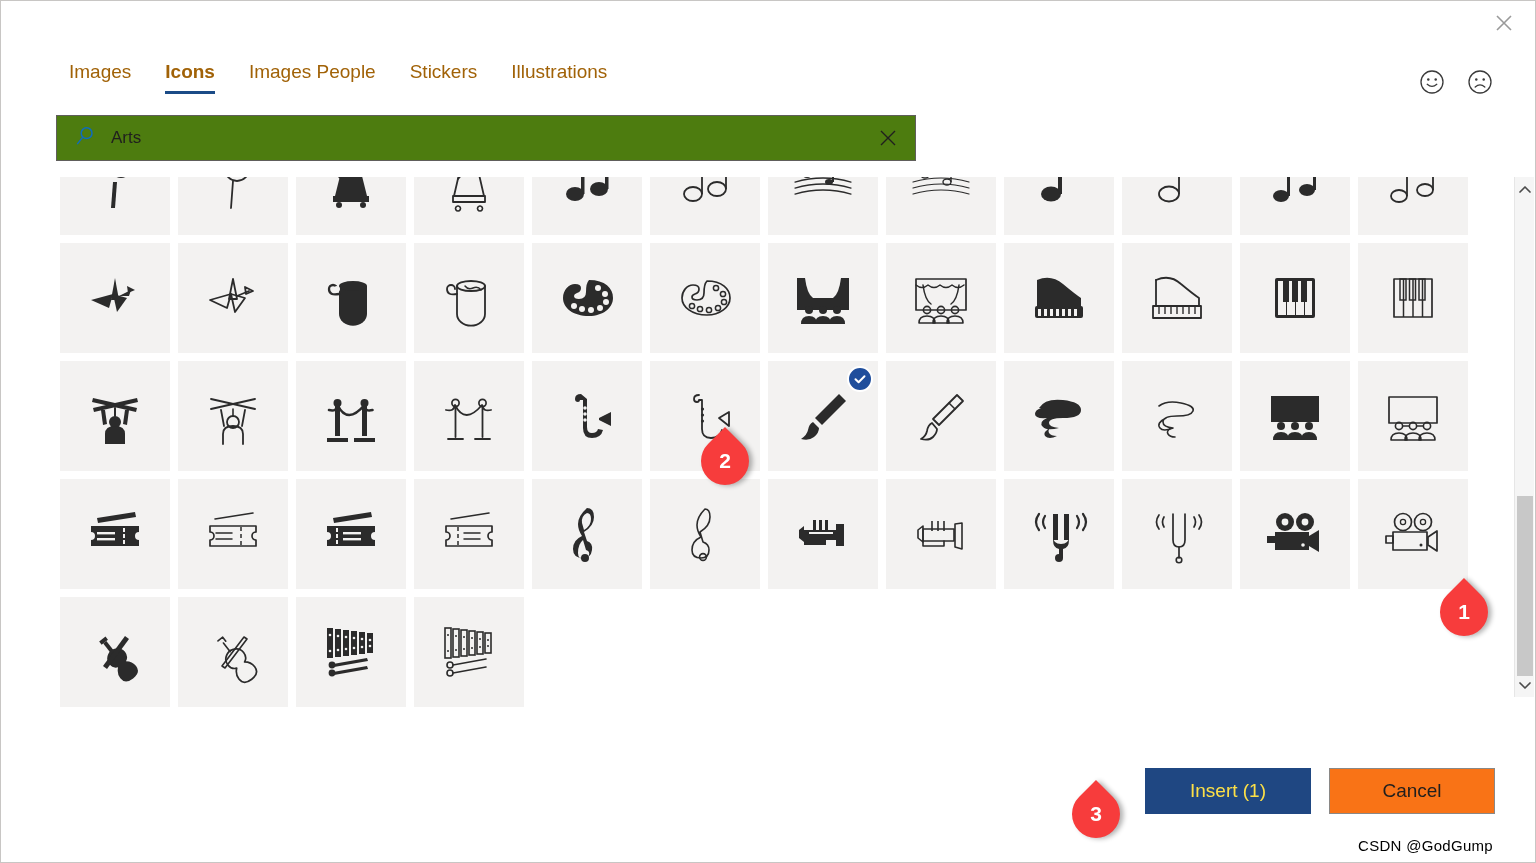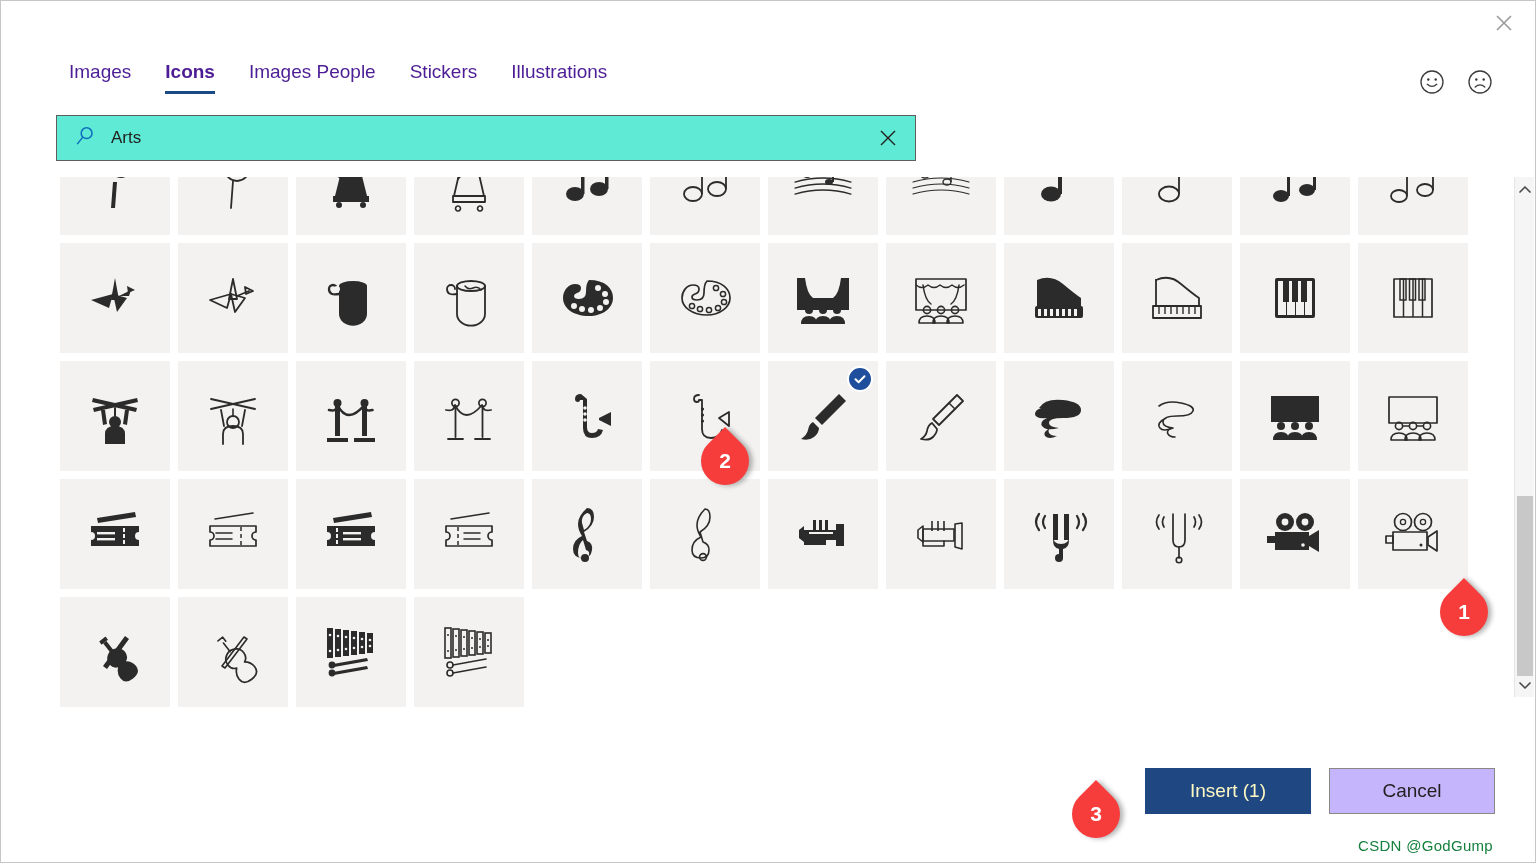--- a/index.html
+++ b/index.html
@@ -46,21 +46,21 @@
     height:58px;
     flex:0 0 auto;
     padding-left:68px;
     display:flex;
     align-items:flex-start;
   }
   .tab {
     position:relative;
     font-size:19px;
     line-height:22px;
-    color:#4c1d95;
+    color:#a16207;
     padding:12px 0 14px 0;
     margin-right:34px;
     cursor:pointer;
     white-space:nowrap;
   }
   .tab.active { font-weight:bold;text-align:right; }
   .tab.active::after {
     content:"";
     position:absolute;
     left:0; right:0; bottom:3px;
@@ -78,21 +78,21 @@
 
   
   .search-wrap {
     flex:0 0 auto;
     padding:8px 0 0 55px;
   }
   .search-box {
     width:860px;
     height:46px;
     border:1px solid #605e5c;
-    background:#5eead4;
+    background:#4d7c0f;
     display:flex;
     align-items:center;
     padding:0 14px 0 16px;
   }
   .search-icon { flex:0 0 auto; margin-right:12px; display:block; }
   .search-input {
     flex:1 1 auto;
     border:none;
     outline:none;
     font-family:"Liberation Sans", sans-serif;
@@ -198,35 +198,35 @@
   .btn {
     height:46px;
     min-width:166px;
     font-family:"Liberation Sans", sans-serif;
     font-size:19px;
     cursor:pointer;
     display:flex; align-items:center; justify-content:center;
   }
   .btn-primary {
     background:#1f4782;
-    color:#fef9c3;
+    color:#fde047;
     border:1px solid #1f4782;
     width:166px;
   }
   .btn-secondary {
-    background:#c4b5fd;
+    background:#f97316;
     color:#201f1e;
     border:1px solid #8a8886;
     width:166px;
   }
   .watermark {
     position:absolute;
     right:42px; bottom:8px;
     font-size:15px;
-    color:#15803d;
+    color:#000000;
     letter-spacing:0.3px;
   }
 
   
   .marker {
     position:absolute;
     width:66px; height:48px;
     z-index:40;
     pointer-events:none;
   }

